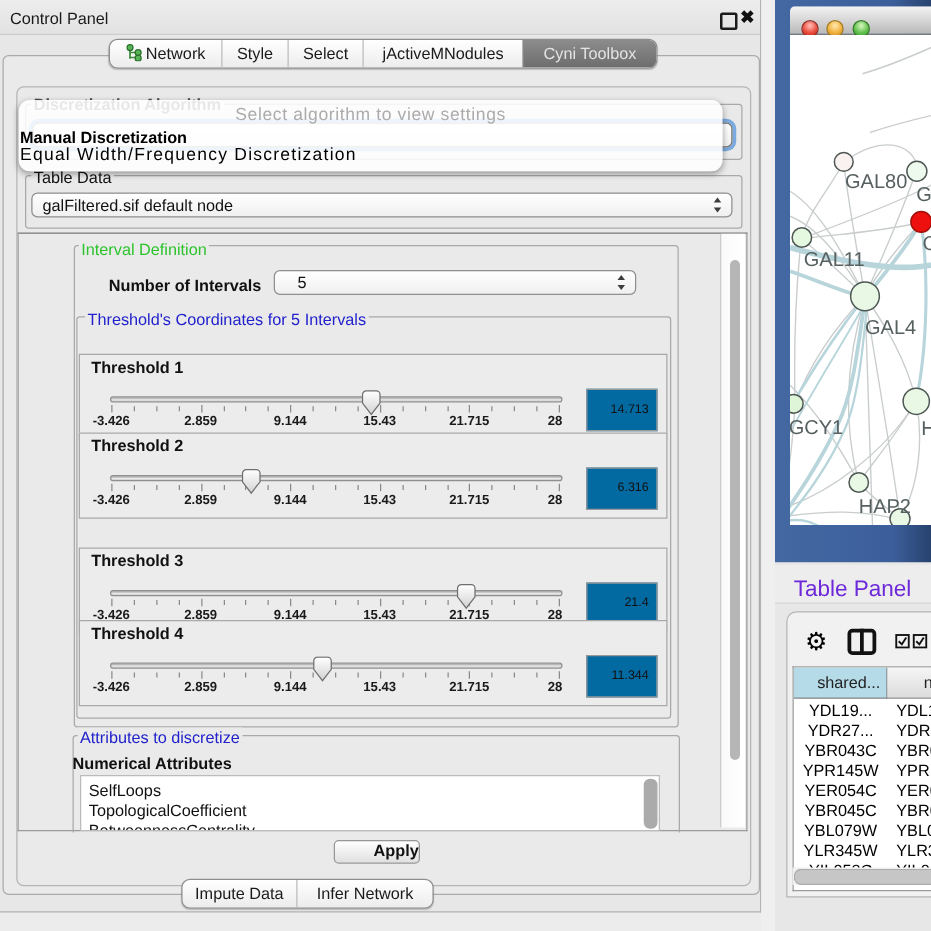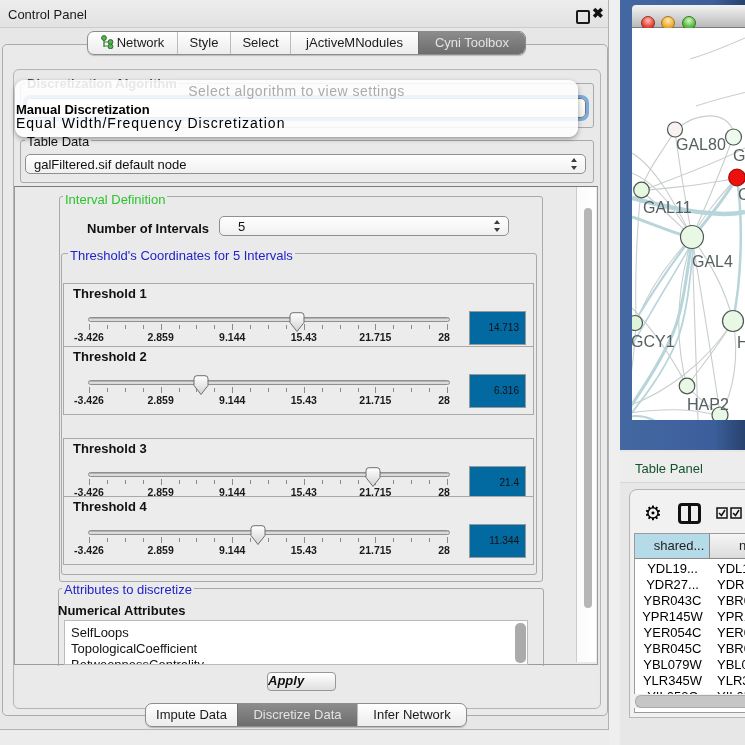--- a/index.html
+++ b/index.html
@@ -36,32 +36,32 @@
 .tick{position:absolute;top:1px;width:1px;height:4px;background:#8a8a8a;}
 .tick.mj{top:0;height:6px;}
 .tlab{position:absolute;top:47px;font-size:10.5px;font-weight:bold;color:#1a1a1a;transform:translateX(-50%);white-space:nowrap;}
 .thumb{position:absolute;top:28px;width:16px;height:21px;}
 .vfield{position:absolute;left:405px;top:27px;width:49px;height:32px;border:1px solid #989898;background:#0369a1;font-size:10px;color:#111;text-align:right;line-height:32px;padding-right:6px;}
 
 #attrlist{position:absolute;left:49px;top:433px;width:462px;height:43px;background:#ffffff;border:1px solid #bbb;overflow:hidden;font-size:13px;color:#111;}
 #attrvsb{position:absolute;right:1px;top:2px;width:11px;height:40px;border-radius:5px;background:#ababab;}
 
 #applybar{position:absolute;left:15px;top:666px;width:583px;height:40px;background:#eaeaea;}
-#applybtn{position:absolute;left:267px;top:672px;width:67px;height:17px;border:1px solid #979797;border-radius:4px;background:linear-gradient(#ffffff,#e0e0e0);font-size:13px;font-weight:bold;color:#111;text-align:left;line-height:16px;font-style:italic;}
+#applybtn{position:absolute;left:267px;top:672px;width:67px;height:17px;border:1px solid #979797;border-radius:4px;background:linear-gradient(#ffffff,#e0e0e0);font-size:13px;font-weight:bold;color:#111;text-align:right;line-height:16px;}
 
 #divider{position:absolute;left:609px;top:0;width:11px;height:745px;background:#efefef;}
 
 #netwin{position:absolute;left:620px;top:0;width:125px;height:450px;background:linear-gradient(90deg,#4468a2,#3c5f9b 75%,#27426e);}
 #nettitle{position:absolute;left:12px;top:5px;width:113px;height:22px;background:linear-gradient(#f4f4f4,#b9b9b9);border-bottom:1px solid #7a7a7a;border-top-left-radius:4px;}
 .tl-dot{position:absolute;top:11px;width:12px;height:12px;border-radius:50%;}
 #netcanvas{position:absolute;left:12px;top:28px;width:113px;height:392px;background:#ffffff;}
 
 #tp{position:absolute;left:620px;top:450px;width:125px;height:295px;background:#e7e7e7;}
 #tptitle{position:absolute;left:0;top:2px;width:125px;height:30px;background:#ededed;border-bottom:1px solid #d6d6d6;}
-#tptitle .t{position:absolute;left:15px;top:9px;font-size:13px;color:#14532d;}
+#tptitle .t{position:absolute;left:15px;top:9px;font-size:18px;color:#6d28d9;}
 #tpinner{position:absolute;left:9px;top:39px;width:120px;height:227px;border:1px solid #b5b5b5;border-top-left-radius:8px;background:#f1f1f1;}
 </style>
 </head>
 <body>
 <div id="cp">
   <div id="cptitle">
       <span class="t">Control Panel</span>
     </div>
   <div id="minbox"></div>
     <div id="closex">✖</div>
@@ -292,21 +292,20 @@
           <circle cx="9.5" cy="11.5" r="2.4" fill="#57b557" stroke="#2c702c"></circle>
         </svg>Network</div>
     <div class="tab" style="width:52px;">Style</div>
     <div class="tab" style="width:59px;">Select</div>
     <div class="tab" style="width:127px;">jActiveMNodules</div>
     <div class="tab sel" style="width:106px;">Cyni Toolbox</div>
   </div>
 
   <div class="tabbar" style="left:145px;top:703px;align-items:flex-end;">
     <div class="tab" style="width:91px;">Impute Data</div>
-    <div class="tab sel" style="width:119px;">Discretize Data</div>
     <div class="tab" style="width:108px;">Infer Network</div>
   </div>
 
   <div id="popup" style="position:absolute;left:15px;top:80px;width:563px;height:57px;background:rgba(255,255,255,0.87);border-radius:9px;box-shadow:0 2px 5px rgba(0,0,0,0.35);z-index:50;">
     <div style="position:absolute;left:0;top:3px;width:563px;text-align:center;font-size:14px;color:#ababab;letter-spacing:0.5px;">Select algorithm to view settings</div>
     <div style="position:absolute;left:1px;top:22px;font-size:13px;font-weight:bold;color:#000;">Manual Discretization</div>
     <div style="position:absolute;left:1px;top:35px;font-size:14px;letter-spacing:1px;color:#000;">Equal Width/Frequency Discretization</div>
   </div>
 </div>
 

